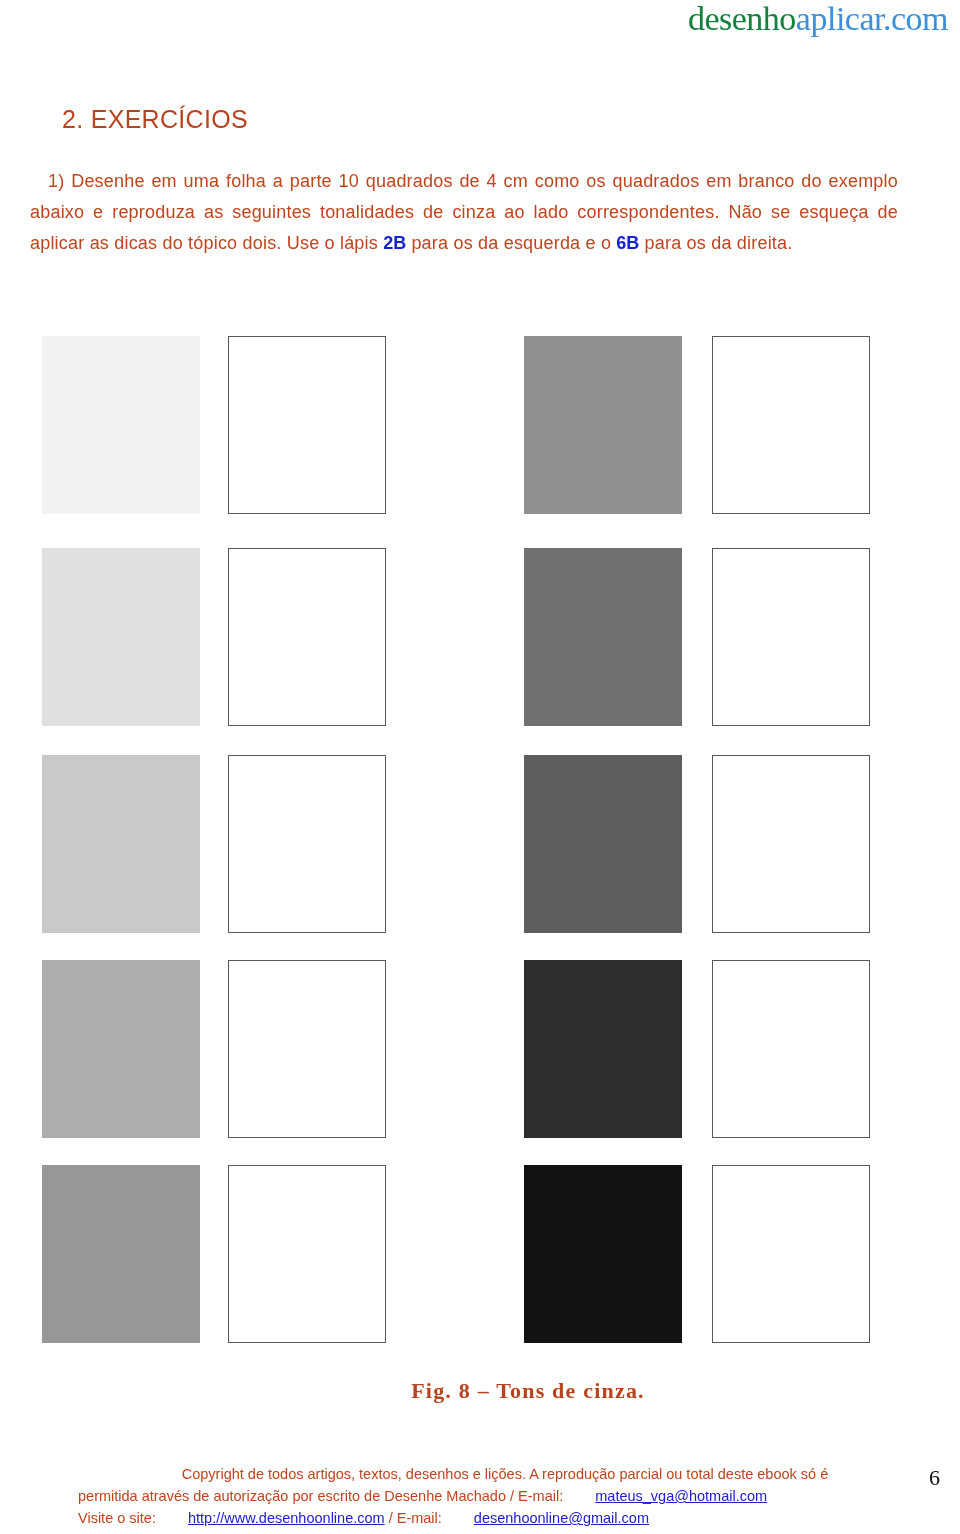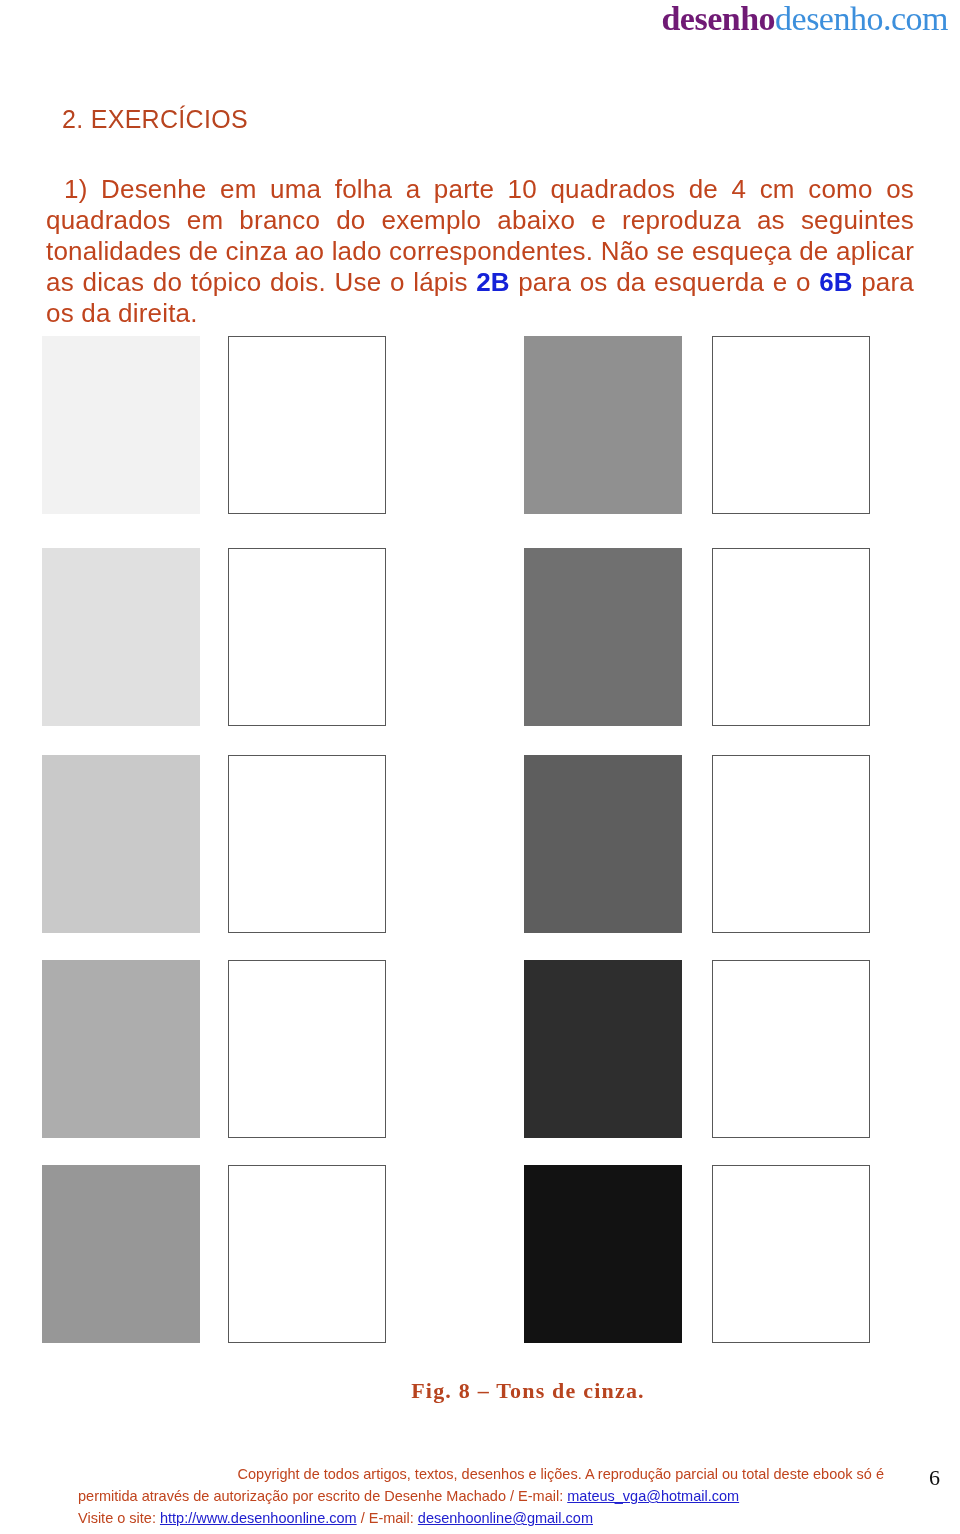--- a/index.html
+++ b/index.html
@@ -20,47 +20,47 @@
     position: absolute;
     top: 2px;
     right: 12px;
     font-family: "Liberation Serif", serif;
     font-size: 34px;
     letter-spacing: -0.5px;
     white-space: nowrap;
     line-height: 1;
   }
   .logo .logo-dark {
-    color: #701a75;
-    font-weight: 700;
+    color: #15803d;
+    font-weight: 400;
   }
   .logo .logo-blue {
     color: #3c8fdc;
     font-weight: 400;
   }
 
   
   .section-heading {
     position: absolute;
     left: 62px;
     top: 88px;
     font-size: 25px;
     font-weight: normal;
     color: #b8441f;
     letter-spacing: 0.3px;
   }
 
   
   .intro-text {
     position: absolute;
-    left: 46px;
+    left: 30px;
     top: 148px;
     width: 868px;
     color: #c0441d;
-    font-size: 26px;
+    font-size: 18px;
     line-height: 31px;
     text-align: justify;
     text-indent: 18px;
     letter-spacing: 0.2px;
   }
   .intro-text .pencil {
     color: #1522d8;
     font-weight: bold;
     letter-spacing: 0;
   }
@@ -120,42 +120,43 @@
   .footer-lines {
     position: absolute;
     left: 78px;
     top: 0;
     width: 806px;
     text-align: center;
     color: #c0441d;
     font-size: 14.5px;
     line-height: 22px;
   }
-  .footer-lines .fl1 { display: block; text-align: right; margin-left: 48px; }
+  .footer-lines .fl1 { display: block; text-align: center; margin-left: 48px; }
   .footer-lines .fl2 { display: block; text-align: left; }
   .footer-lines .fl3 { display: block; text-align: left; }
   .footer-lines a,
   .footer-lines .link {
     color: #2020cf;
     text-decoration: underline;
+    margin-left: 28px;
   }
   .page-number {
     position: absolute;
     right: 20px;
     top: 2px;
     font-family: "Liberation Serif", serif;
     font-size: 22px;
     color: #111111;
   }
 </style>
 </head>
 <body>
 
 <div class="logo">
-  <span class="logo-dark">desenho</span><span class="logo-blue">desenho.com</span>
+  <span class="logo-dark">desenho</span><span class="logo-blue">aplicar.com</span>
 </div>
 
 <h1 class="section-heading">2. EXERCÍCIOS</h1>
 
 <p class="intro-text">
   <span>1) Desenhe em uma folha a parte 10 quadrados de 4 cm como os quadrados em branco do exemplo abaixo e reproduza as seguintes tonalidades de cinza ao lado correspondentes. Não se esqueça de aplicar as dicas do tópico dois. Use o lápis </span><span class="pencil">2B</span><span> para os da esquerda e o </span><span class="pencil">6B</span><span> para os da direita.</span>
 </p>
 
 <div class="tone-grid">
 

